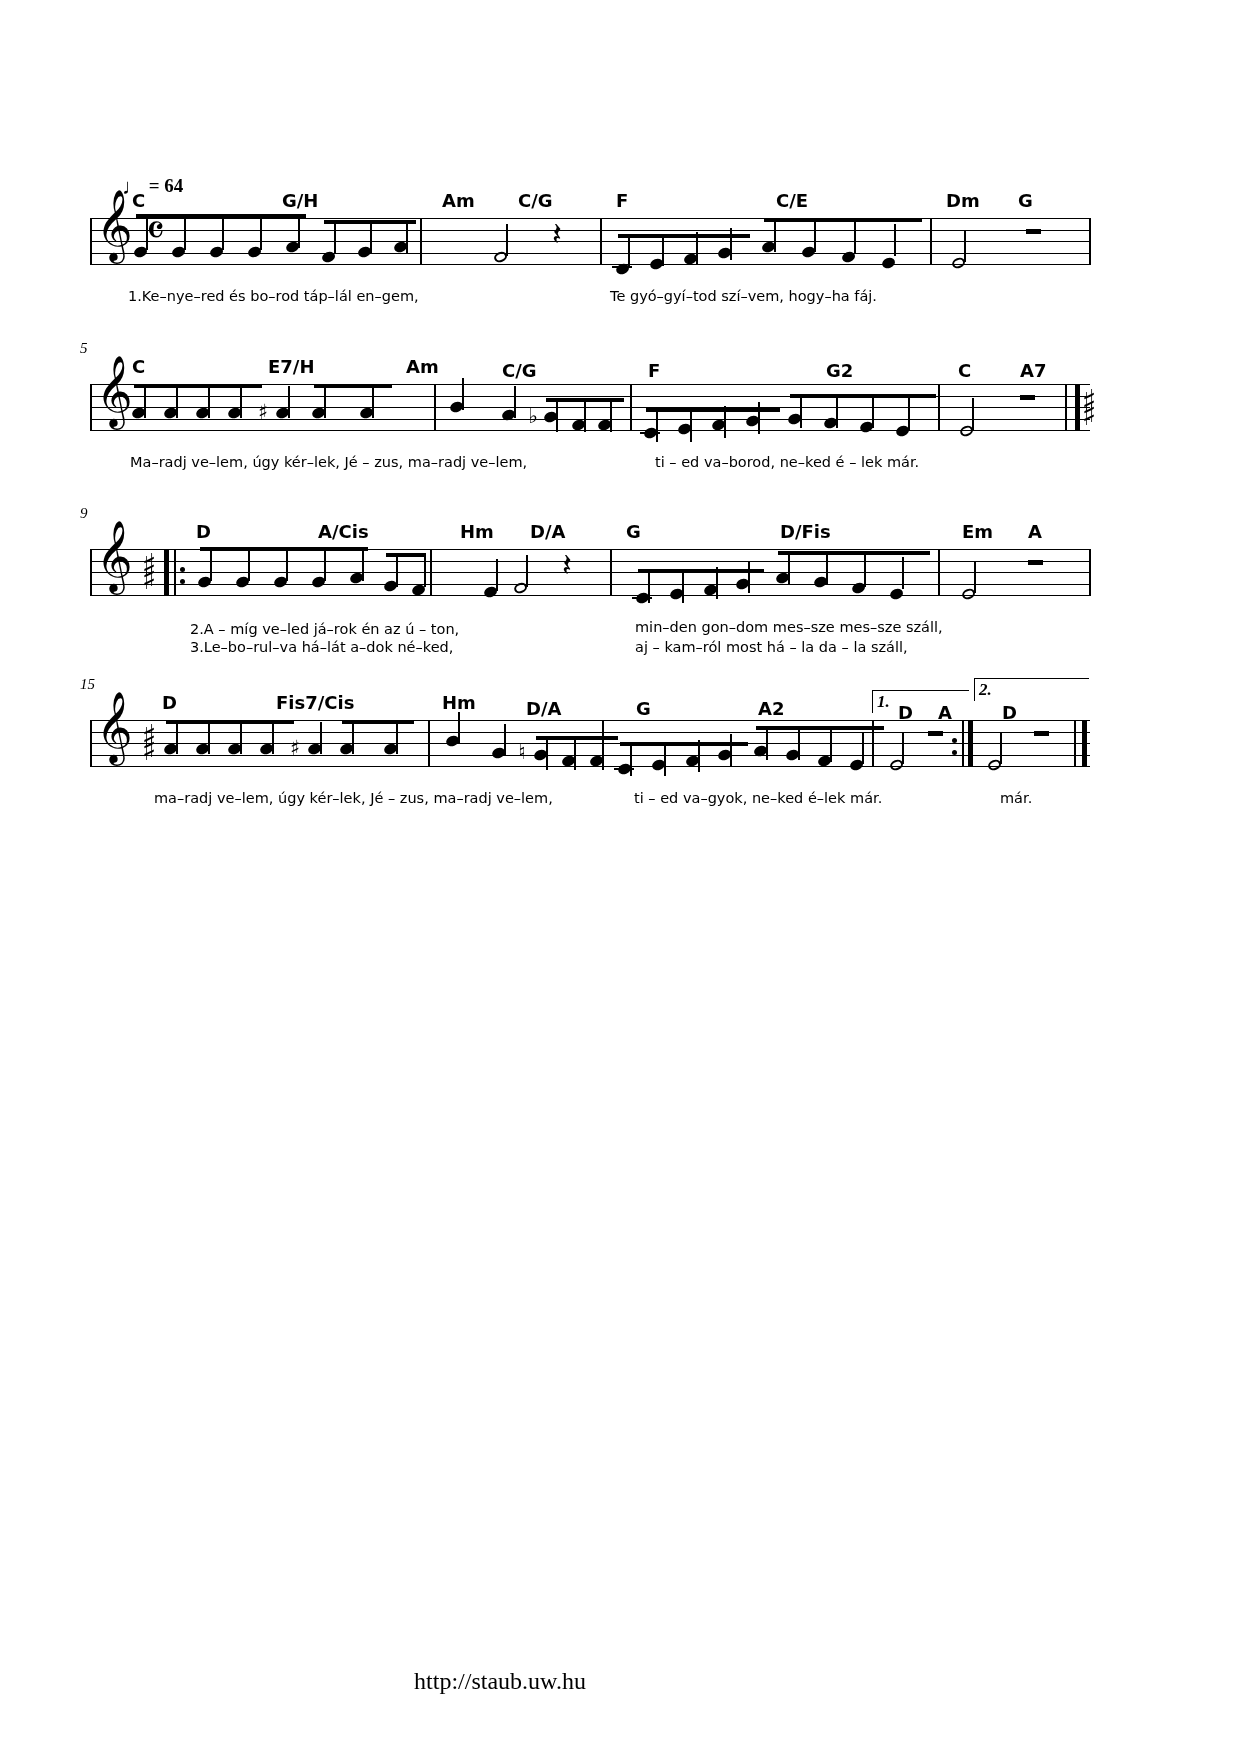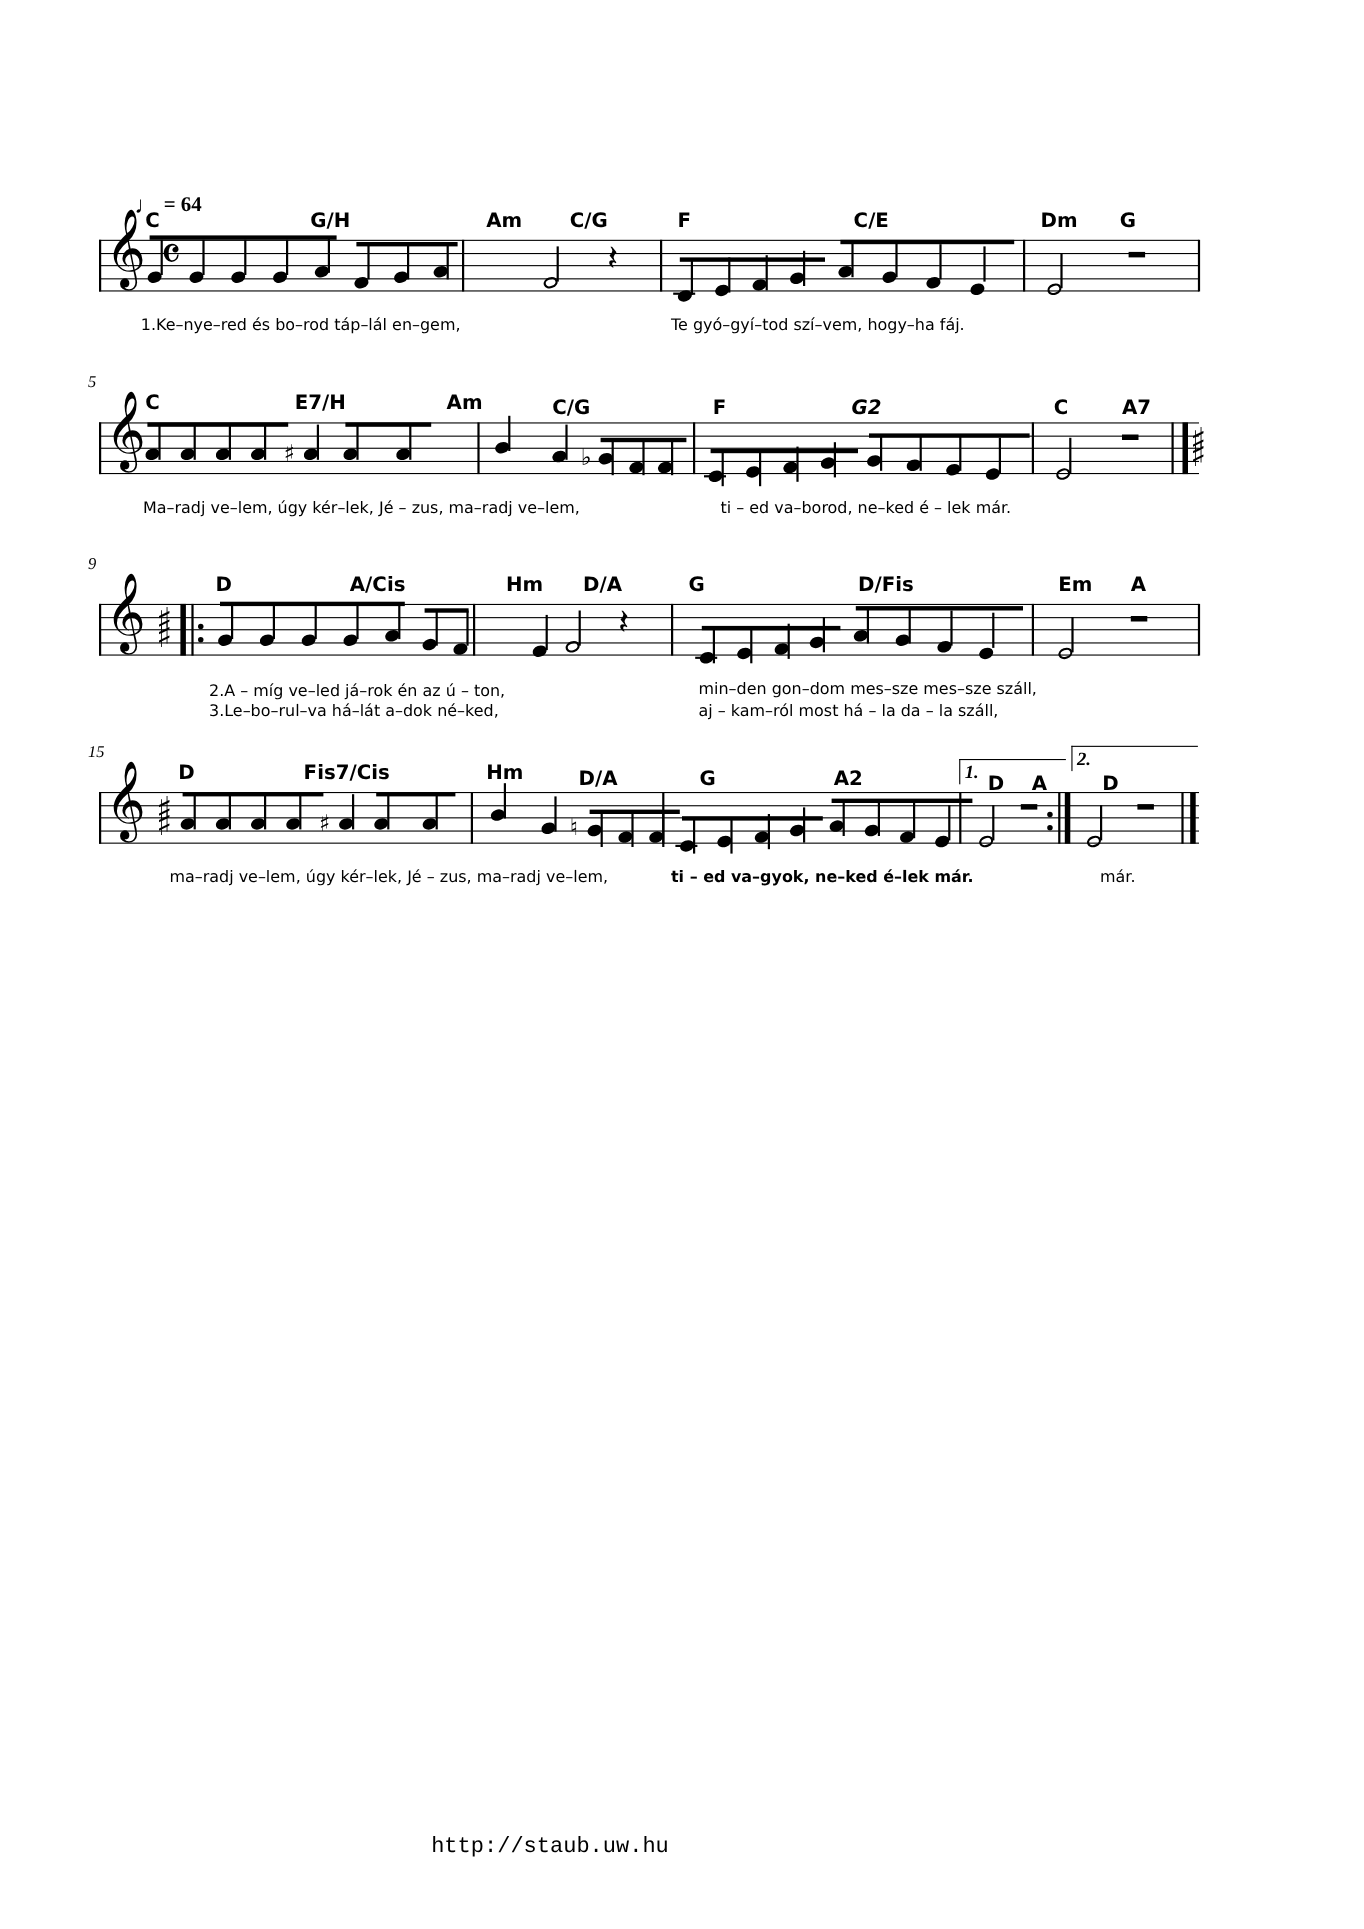--- a/index.html
+++ b/index.html
@@ -218,22 +218,22 @@
     text-align: center;
     font-family: "Liberation Serif", serif;
     font-size: 19px;
   }
   .footlink {
     position: absolute;
     left: 0;
     top: 1668px;
     width: 1000px;
     text-align: center;
-    font-family: Liberation Mono, monospace;
-    font-size: 20px;
+    font-family: Liberation Serif, serif;
+    font-size: 24px;
   }
 </style>
 </head>
 <body>
 
 <div class="page">
 
 
   <div class="tempo">
     <span class="notesym">♩</span>
@@ -338,21 +338,21 @@
     <div class="barline thick" style="left:985px;"></div>
 
     <div class="keysig" style="left:992px; top:24px;">♯</div>
     <div class="keysig" style="left:992px; top:38px;">♯</div>
 
     <div class="chord" style="left:42px; top:-6px;">C</div>
     <div class="chord" style="left:178px; top:-6px;">E7/H</div>
     <div class="chord" style="left:316px; top:-6px;">Am</div>
     <div class="chord" style="left:412px; top:-2px;">C/G</div>
     <div class="chord" style="left:558px; top:-2px;">F</div>
-    <div class="chord" style="left:684px; top:-2px;font-style:italic;">G2</div>
+    <div class="chord" style="left:736px; top:-2px;">G2</div>
     <div class="chord" style="left:868px; top:-2px;">C</div>
     <div class="chord" style="left:930px; top:-2px;">A7</div>
 
     <div class="beam" style="left:44px; top:22px; width:128px;"></div>
     <div class="nh" style="left:42px; top:46px;"></div>
     <div class="stem" style="left:54px; top:24px;"></div>
     <div class="nh" style="left:74px; top:46px;"></div>
     <div class="stem" style="left:86px; top:24px;"></div>
     <div class="nh" style="left:106px; top:46px;"></div>
     <div class="stem" style="left:118px; top:24px;"></div>
@@ -598,20 +598,20 @@
 
     <div class="nh open" style="left:800px; top:62px;"></div>
     <div class="stem" style="left:812px; top:34px;"></div>
     <div class="rest-w" style="left:838px; top:33px;"></div>
 
     <div class="nh open" style="left:898px; top:62px;"></div>
     <div class="stem" style="left:910px; top:34px;"></div>
     <div class="rest-w" style="left:944px; top:33px;"></div>
 
     <div class="lyric" style="left:64px; top:92px;">ma–radj  ve–lem, úgy   kér–lek,   Jé  –  zus,   ma–radj ve–lem,</div>
-    <div class="lyric" style="left:520px; top:92px;font-weight:bold;">ti – ed  va–gyok, ne–ked  é–lek     már.</div>
+    <div class="lyric" style="left:544px; top:92px;">ti – ed  va–gyok, ne–ked  é–lek     már.</div>
     <div class="lyric" style="left:910px; top:92px;">már.</div>
   </div>
 
 
   <div class="footlink">http://staub.uw.hu</div>
 
 </div>
 
 </body></html>

